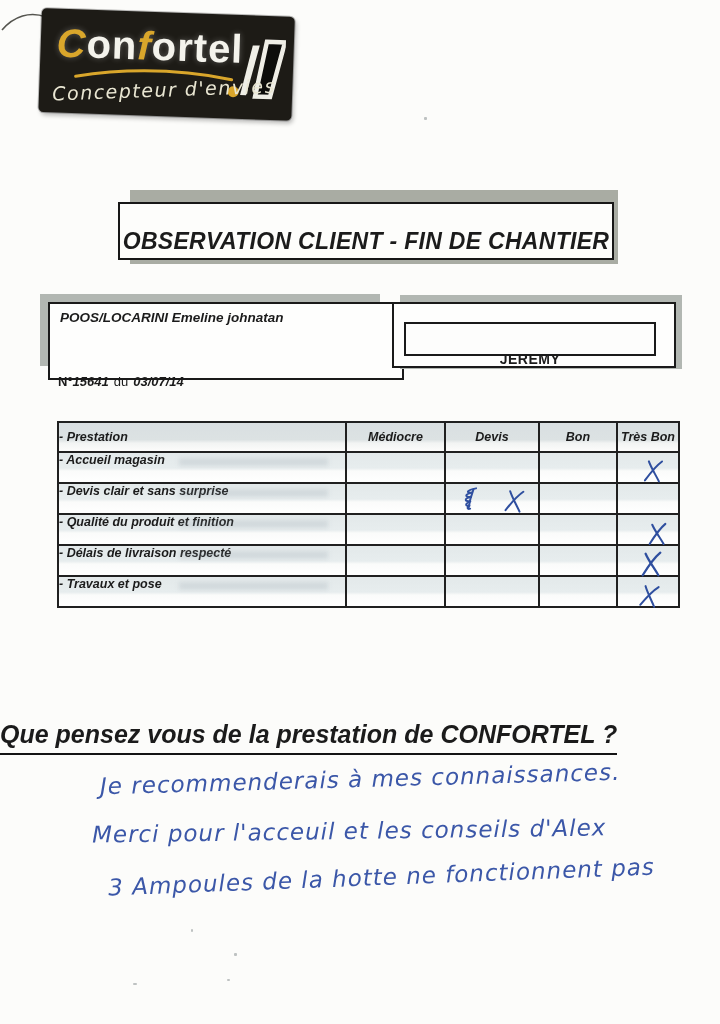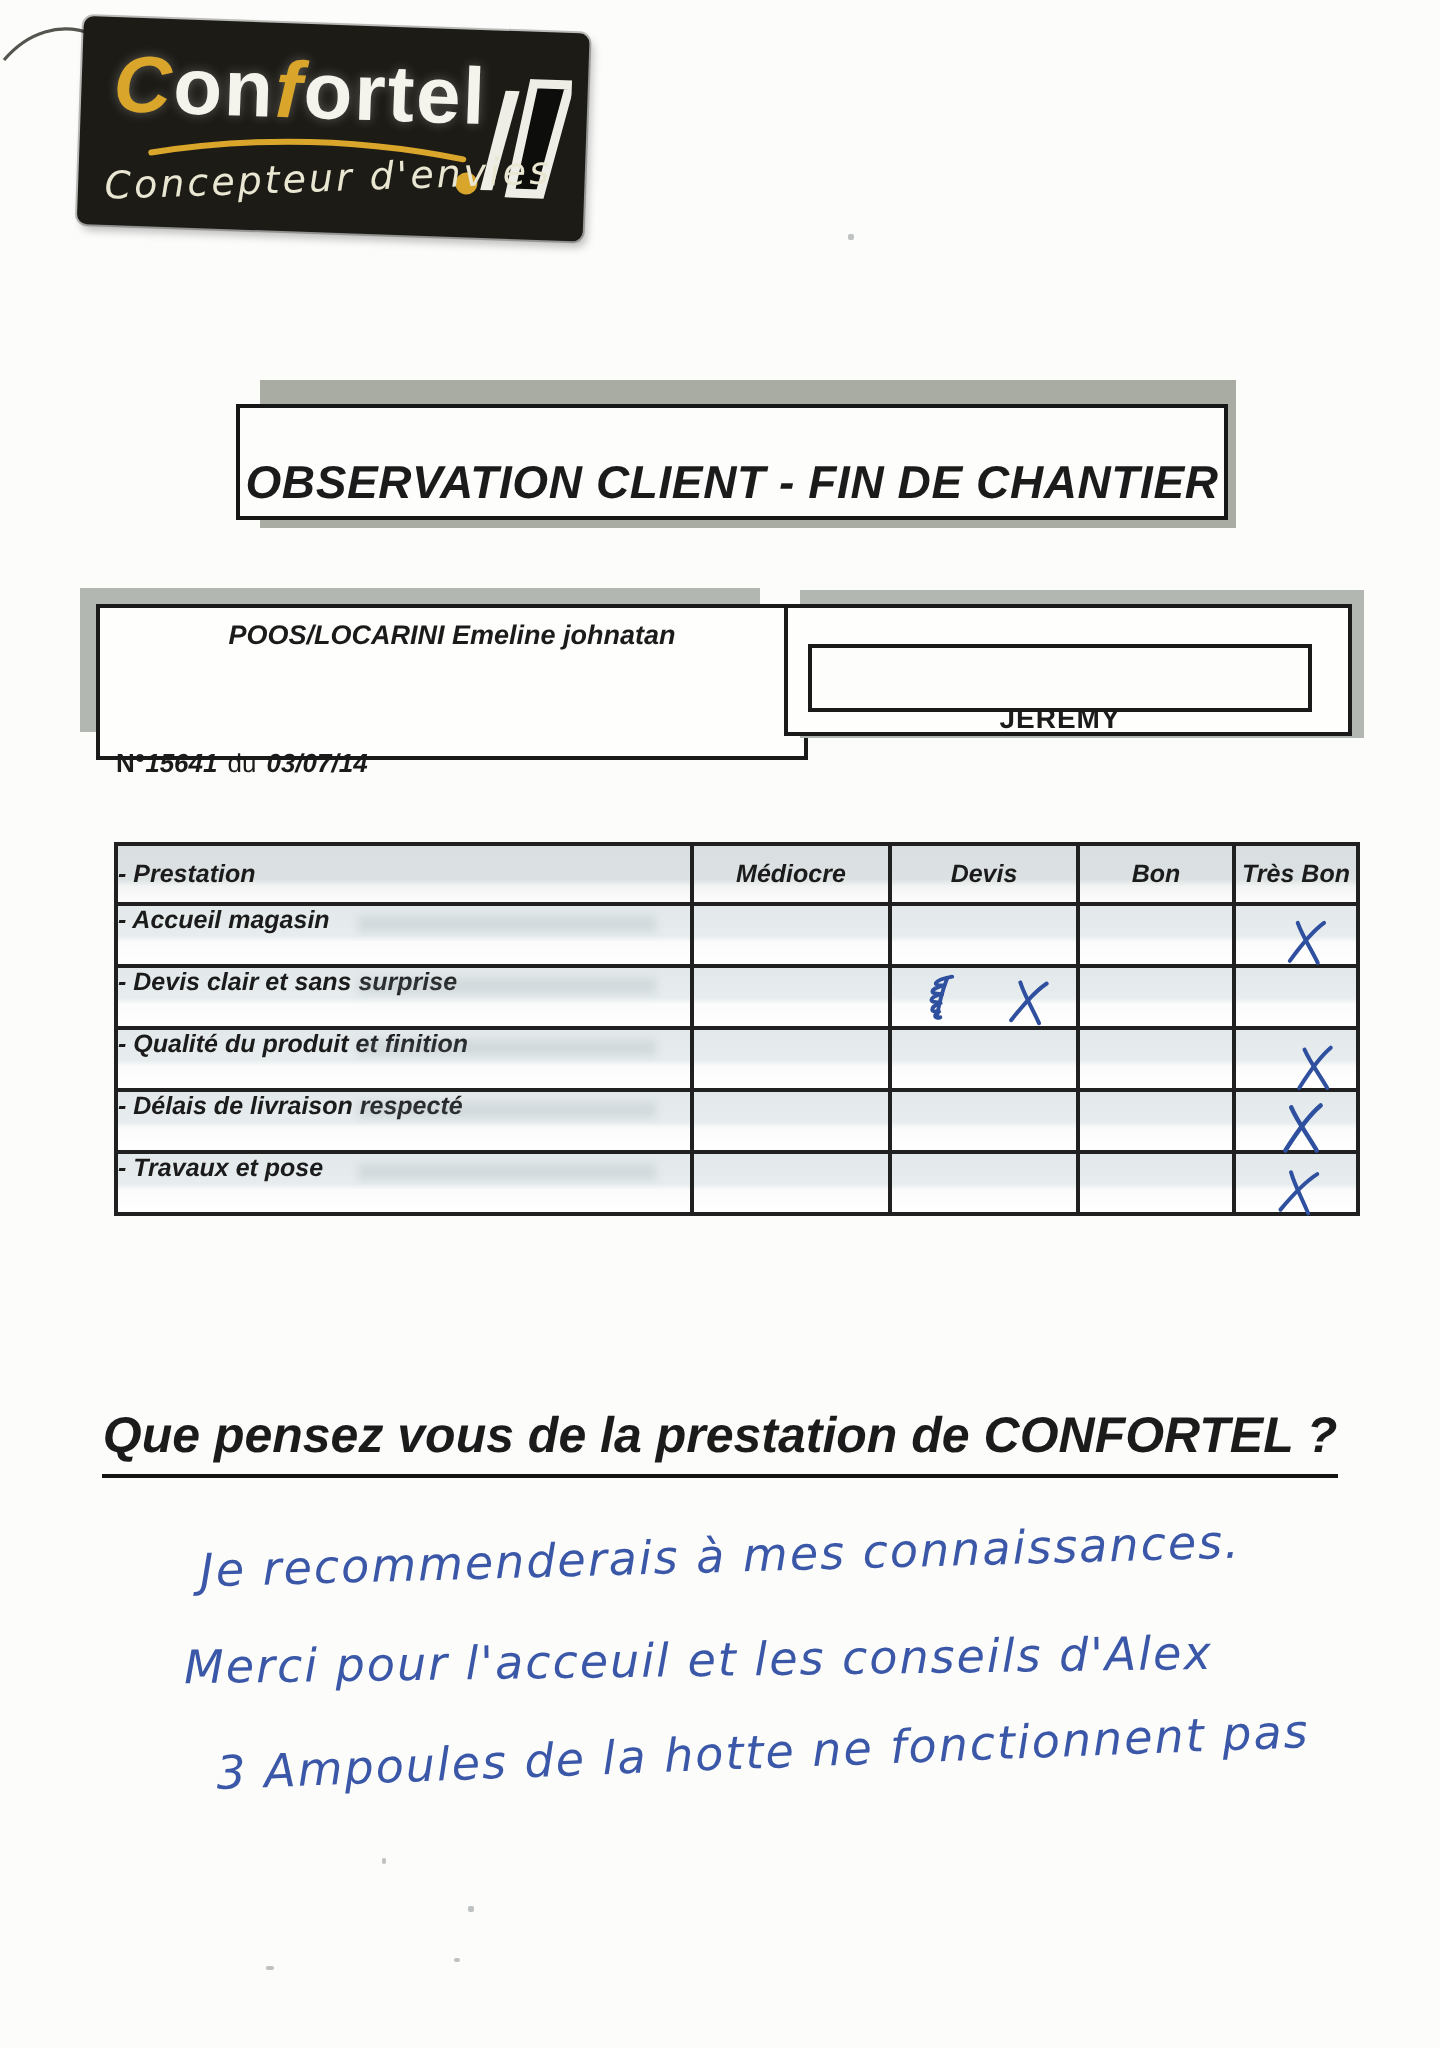--- a/index.html
+++ b/index.html
@@ -44,21 +44,21 @@
     position:absolute; left:118px; top:202px; width:492px; height:54px;
     background:#fdfdfb; border:2.5px solid #171717;
     display:flex; align-items:center; justify-content:center;
   }
   .title-text{font-size:23px; font-weight:700; font-style:italic; letter-spacing:.3px; white-space:nowrap;margin-top:20px;}
 
   
   .client-shadow{position:absolute; left:40px; top:294px; width:340px; height:72px; background:#b2b7b2;}
   .client-box{
     position:absolute; left:48px; top:302px; width:332px; height:62px;
-    background:#fefefd; border:2px solid #1a1a1a; padding:6px 10px; box-sizing:content-box;text-align:center;
+    background:#fefefd; border:2px solid #1a1a1a; padding:6px 10px; box-sizing:content-box;
   }
   .client-name{font-size:13.5px; font-weight:700; font-style:italic;}
   .advisor-shadow{position:absolute; left:400px; top:295px; width:282px; height:74px; background:#b2b7b2;}
   .advisor-box{
     position:absolute; left:392px; top:302px; width:284px; height:66px;
     background:#fefefd; border:2px solid #1a1a1a; box-sizing:border-box;
   }
   .advisor-inner{
     position:absolute; left:404px; top:322px; width:248px; height:30px;
     background:#fdfdfc; border:2px solid #1a1a1a;
@@ -96,21 +96,21 @@
     content:""; position:absolute; left:42%; top:5px; width:52%; height:8px;
     background:rgba(135,152,158,.20); filter:blur(2px);
   }
   .cell-rating{height:29px; text-align:center; vertical-align:middle;}
   .mark{display:inline-block; vertical-align:middle; color:var(--ink);}
   .mark path{stroke:currentColor; fill:none; stroke-width:2.3; stroke-linecap:round;}
   .two-marks{white-space:nowrap;}
   .two-marks .mark{margin:0 11px;}
 
   
-  .question{position:absolute; left:0; right:0; top:704px; text-align:center;}
+  .question{position:absolute; left:0; right:0; top:720px; text-align:left;}
   .question-inner{
     display:inline-block; font-size:25px; font-weight:700; font-style:italic;
     border-bottom:2.5px solid #141414; padding-bottom:4px; white-space:nowrap;
   }
   .handwriting{position:absolute; left:0; top:0; width:720px; color:#3b57a8;}
   .hw-line{
     position:absolute; font-family:"DejaVu Sans",sans-serif; font-style:italic;
     font-size:23px; letter-spacing:1px; white-space:nowrap;
   }
   .hw-line-0{left:100px; top:766px; transform:rotate(-1.6deg);}

